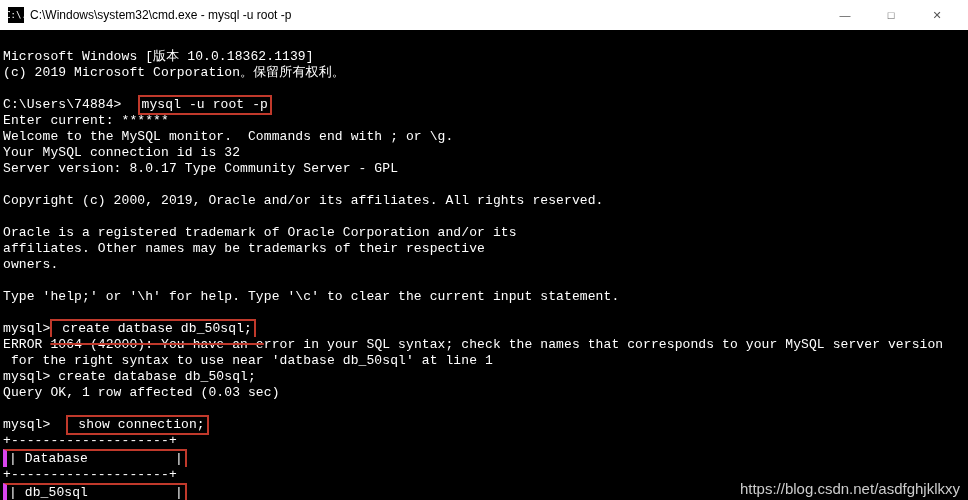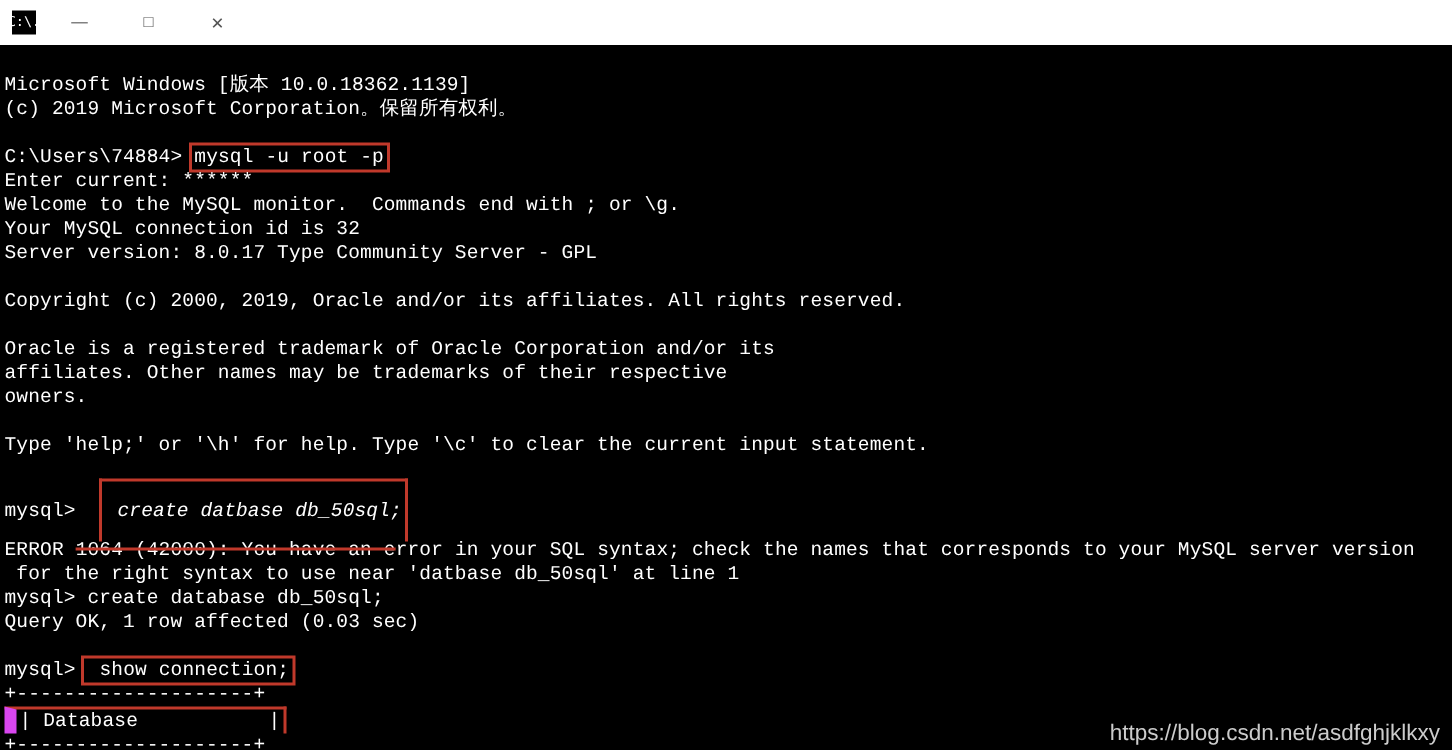--- a/index.html
+++ b/index.html
@@ -51,52 +51,52 @@
       padding: 3px 3px;
       line-height: 16px;
       white-space: pre;
       letter-spacing: 0.1px;
       font-family: "NSimSun", "Consolas", "Courier New", monospace;
     }
     .hl-box {
       border: 2px solid #c0392b;
       display: inline-block;
       padding: 0 2px;
-      margin: -2px 4px;
+      margin: -2px 16px;
     }
     .hl-box-top {
       border: 2px solid #c0392b;
       border-bottom: none;
-      padding: 12px 2px;
-      margin: -2px 16px;
+      padding: 0 2px;
+      margin: -2px 0;
       display: inline-block;
-      font-style: italic;
     }
     .strike { text-decoration: line-through; text-decoration-color: #c0392b; text-decoration-thickness: 2px; margin-top: 24px; }
     .watermark {
       position: absolute;
       bottom: 3px;
       right: 8px;
       color: #ccc;
       font-size: 15px;
       font-family: "Segoe UI", sans-serif;
     }
     .db-box-top {
-      border-left: 8px solid #d946ef;
+      border-left: 4px solid #d946ef;
       border-right: 2px solid #c0392b;
       border-top: 2px solid #c0392b;
       padding: 0 2px;
       display: inline-block;
     }
   </style>
 </head>
 <body>
 
 <div class="titlebar">
   <div class="titlebar-icon">C:\.</div>
+  <div class="titlebar-text">C:\Windows\system32\cmd.exe - mysql  -u root -p</div>
   <div class="window-controls">
     <div class="win-btn">—</div>
     <div class="win-btn">□</div>
     <div class="win-btn">✕</div>
   </div>
 </div>
 
 <div class="terminal">
 <span>Microsoft Windows [版本 10.0.18362.1139]</span>
 <span>(c) 2019 Microsoft Corporation。保留所有权利。</span>

